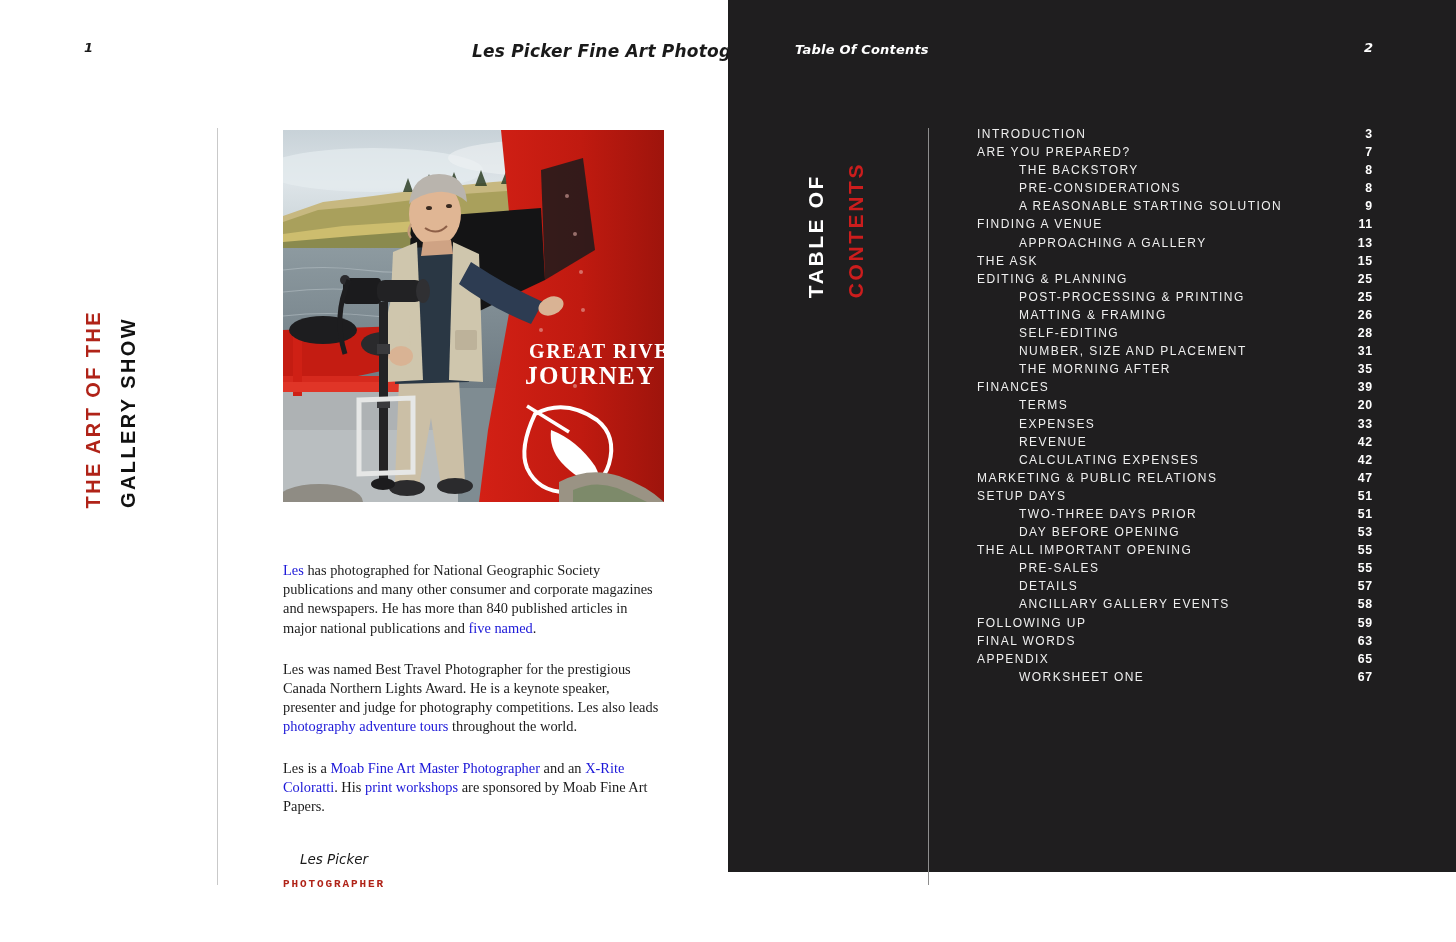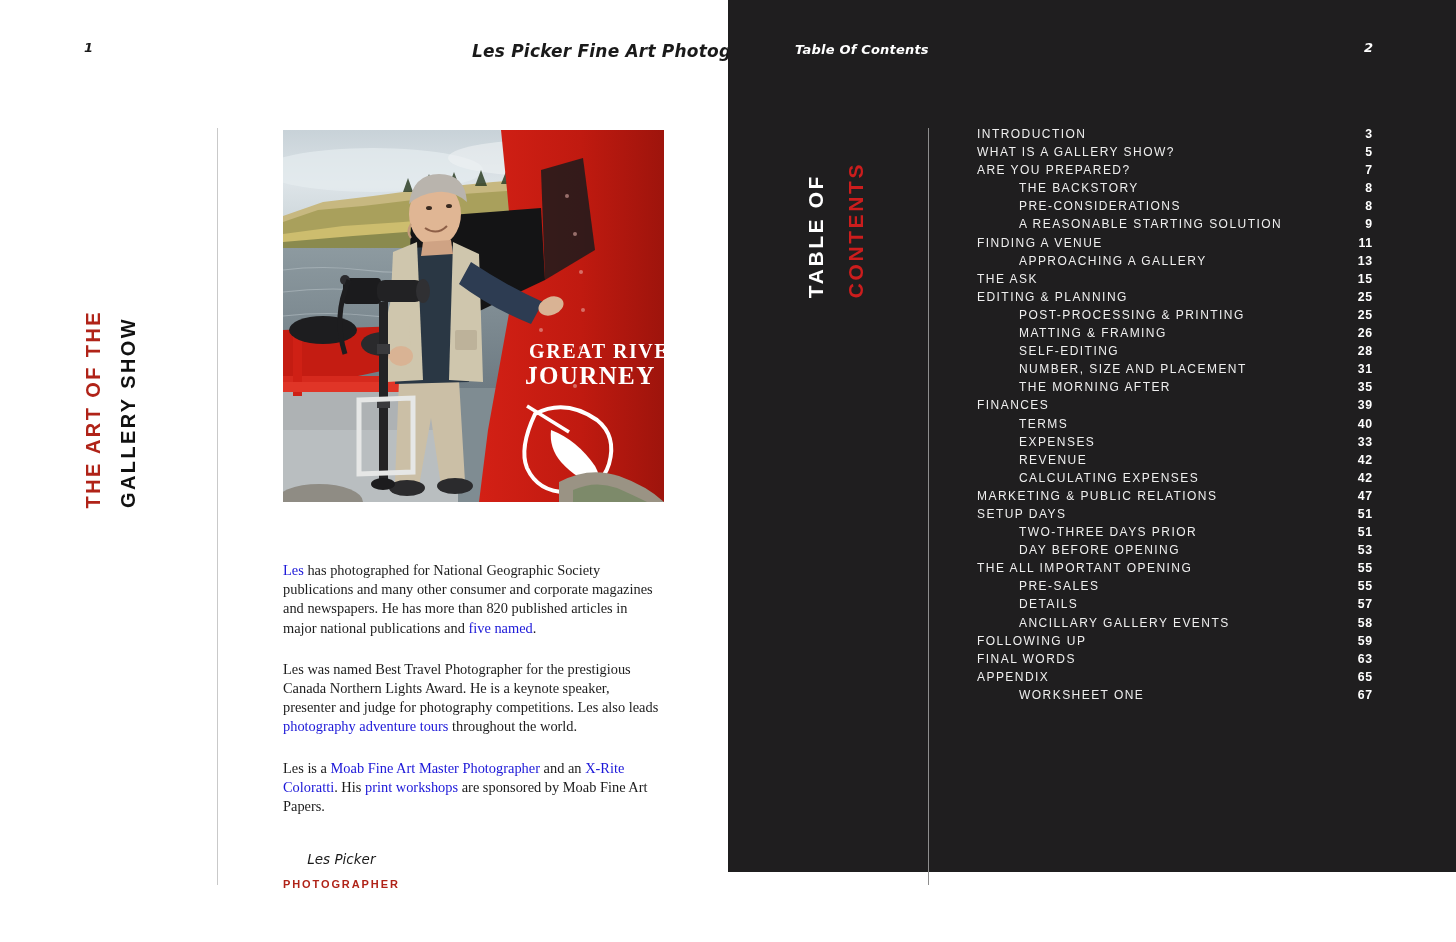--- a/index.html
+++ b/index.html
@@ -70,21 +70,21 @@
   .sig{
     position:absolute;left:283px;top:851px;
   }
   .sig .name{
     font-family:"DejaVu Sans", sans-serif;
     font-size:13.5px;font-style:italic;color:#1a1a1a;
     margin-bottom:11px;
     text-align:center;
   }
   .sig .role{
-    font-family:Liberation Sans, sans-serif;
+    font-family:Liberation Mono, monospace;
     font-size:11px;font-weight:bold;color:#b02318;
     letter-spacing:1.9px;
   }
 
   
   .page-right{
     position:absolute;left:728px;top:0;width:728px;height:872px;
     background:#1f1e1f;
   }
   .hdr-title-right{
@@ -286,21 +286,21 @@
         <rect x="94" y="214" width="13" height="10" fill="#3a3a3d"></rect>
         <rect x="94" y="268" width="13" height="10" fill="#3a3a3d"></rect>
         <ellipse cx="100" cy="354" rx="12" ry="6" fill="#1c1c1e"></ellipse>
 
         <path d="M76 270 L130 268 L130 342 L76 344 Z" fill="none" stroke="#e6e7e6" stroke-width="5"></path>
       </svg>
     </div>
 
     <div class="body-col">
       <p>
-        <span class="lnk">Les</span><span> has photographed for National Geographic Society publications and many other consumer and corporate magazines and newspapers. He has more than 820 published articles in major national publications and </span><span class="lnk">five named</span><span>.</span>
+        <span class="lnk">Les</span><span> has photographed for National Geographic Society publications and many other consumer and corporate magazines and newspapers. He has more than 840 published articles in major national publications and </span><span class="lnk">five named</span><span>.</span>
       </p>
       <p>
         <span>Les was named Best Travel Photographer for the prestigious Canada Northern Lights Award. He is a keynote speaker, presenter and judge for photography competitions. Les also leads </span><span class="lnk">photography adventure tours</span><span> throughout the world.</span>
       </p>
       <p>
         <span>Les is a </span><span class="lnk">Moab Fine Art Master Photographer</span><span> and an </span><span class="lnk">X-Rite Coloratti</span><span>. His </span><span class="lnk">print workshops</span><span> are sponsored by Moab Fine Art Papers.</span>
       </p>
     </div>
 
     <div class="sig">
@@ -320,24 +320,20 @@
     <div class="line l1">TABLE OF</div>
     <div class="line l2">CONTENTS</div>
   </div>
 
   <div class="toc" id="toc-list">
       <div class="toc-row">
         <span class="label">INTRODUCTION</span>
         <span class="pg">3</span>
       </div>
       <div class="toc-row">
-        <span class="label">WHAT IS A GALLERY SHOW?</span>
-        <span class="pg">5</span>
-      </div>
-      <div class="toc-row">
         <span class="label">ARE YOU PREPARED?</span>
         <span class="pg">7</span>
       </div>
       <div class="toc-row sub">
         <span class="label">THE BACKSTORY</span>
         <span class="pg">8</span>
       </div>
       <div class="toc-row sub">
         <span class="label">PRE-CONSIDERATIONS</span>
         <span class="pg">8</span>
@@ -381,21 +377,21 @@
       <div class="toc-row sub">
         <span class="label">THE MORNING AFTER</span>
         <span class="pg">35</span>
       </div>
       <div class="toc-row">
         <span class="label">FINANCES</span>
         <span class="pg">39</span>
       </div>
       <div class="toc-row sub">
         <span class="label">TERMS</span>
-        <span class="pg">40</span>
+        <span class="pg">20</span>
       </div>
       <div class="toc-row sub">
         <span class="label">EXPENSES</span>
         <span class="pg">33</span>
       </div>
       <div class="toc-row sub">
         <span class="label">REVENUE</span>
         <span class="pg">42</span>
       </div>
       <div class="toc-row sub">

